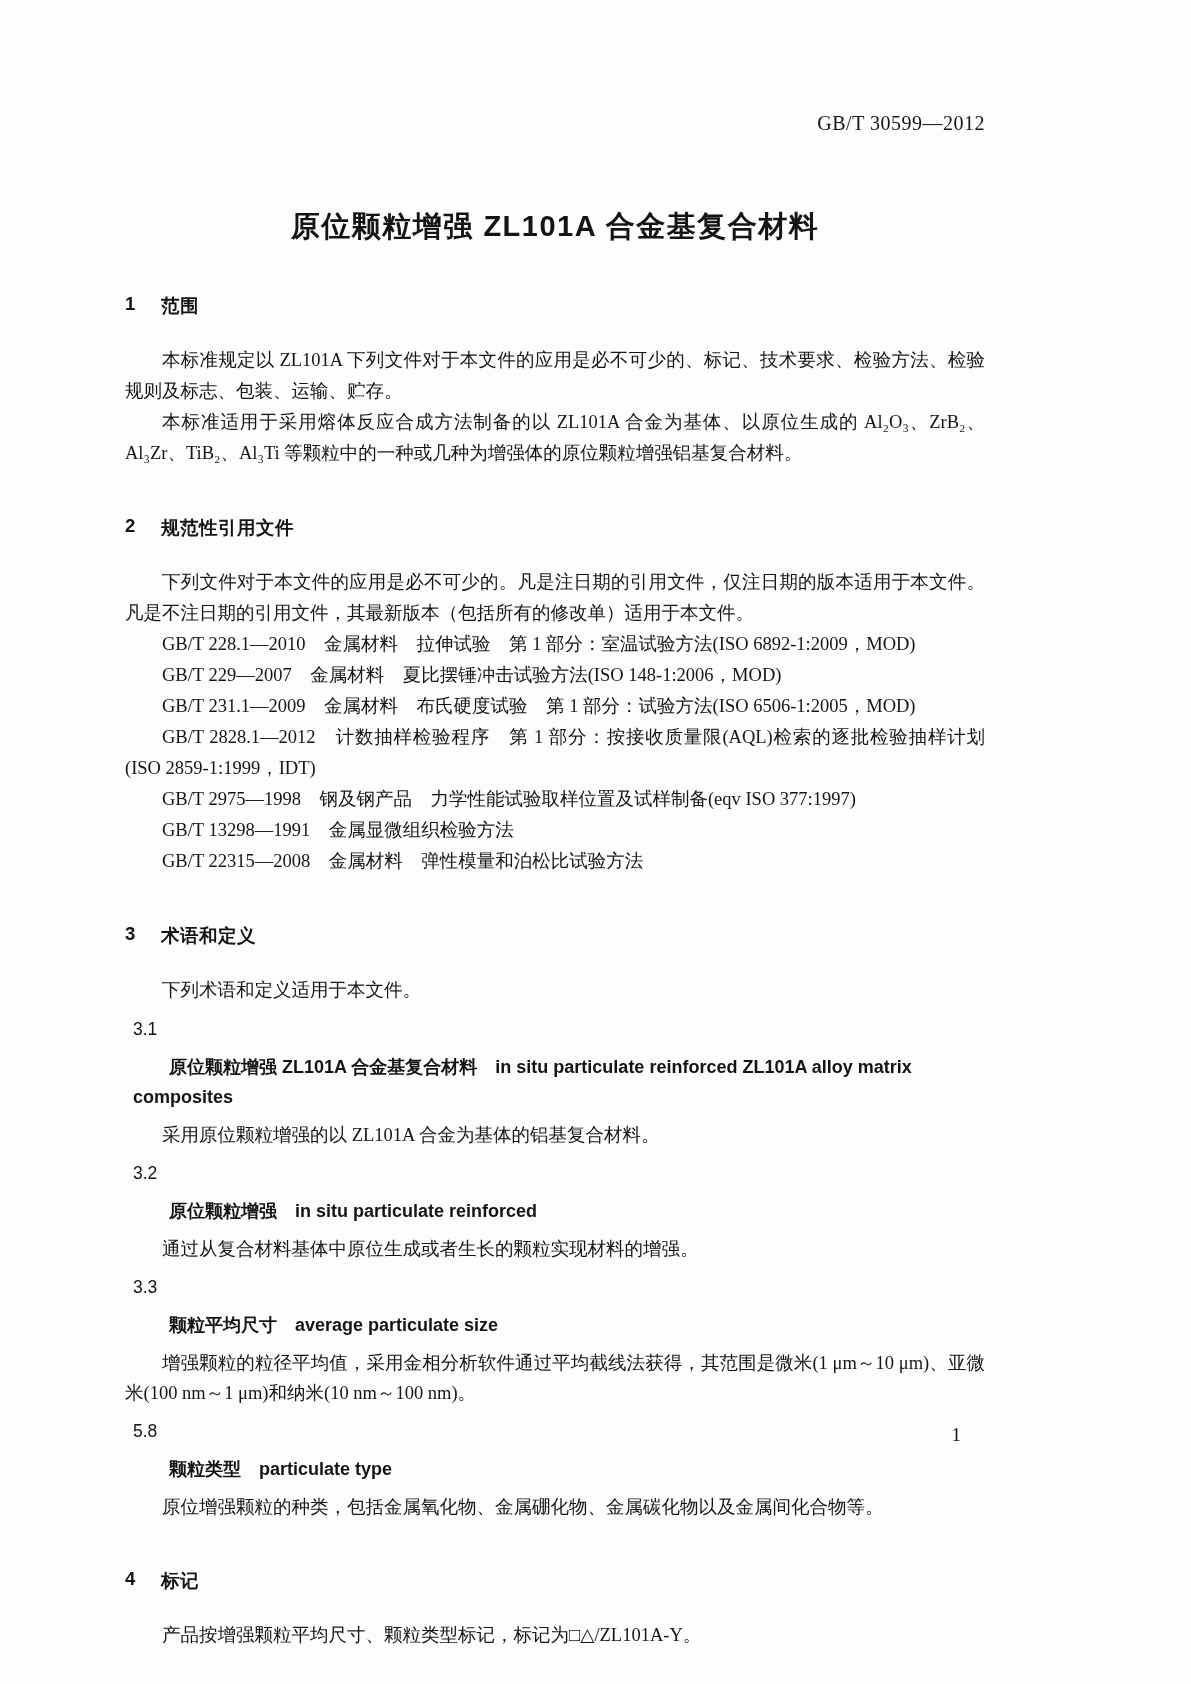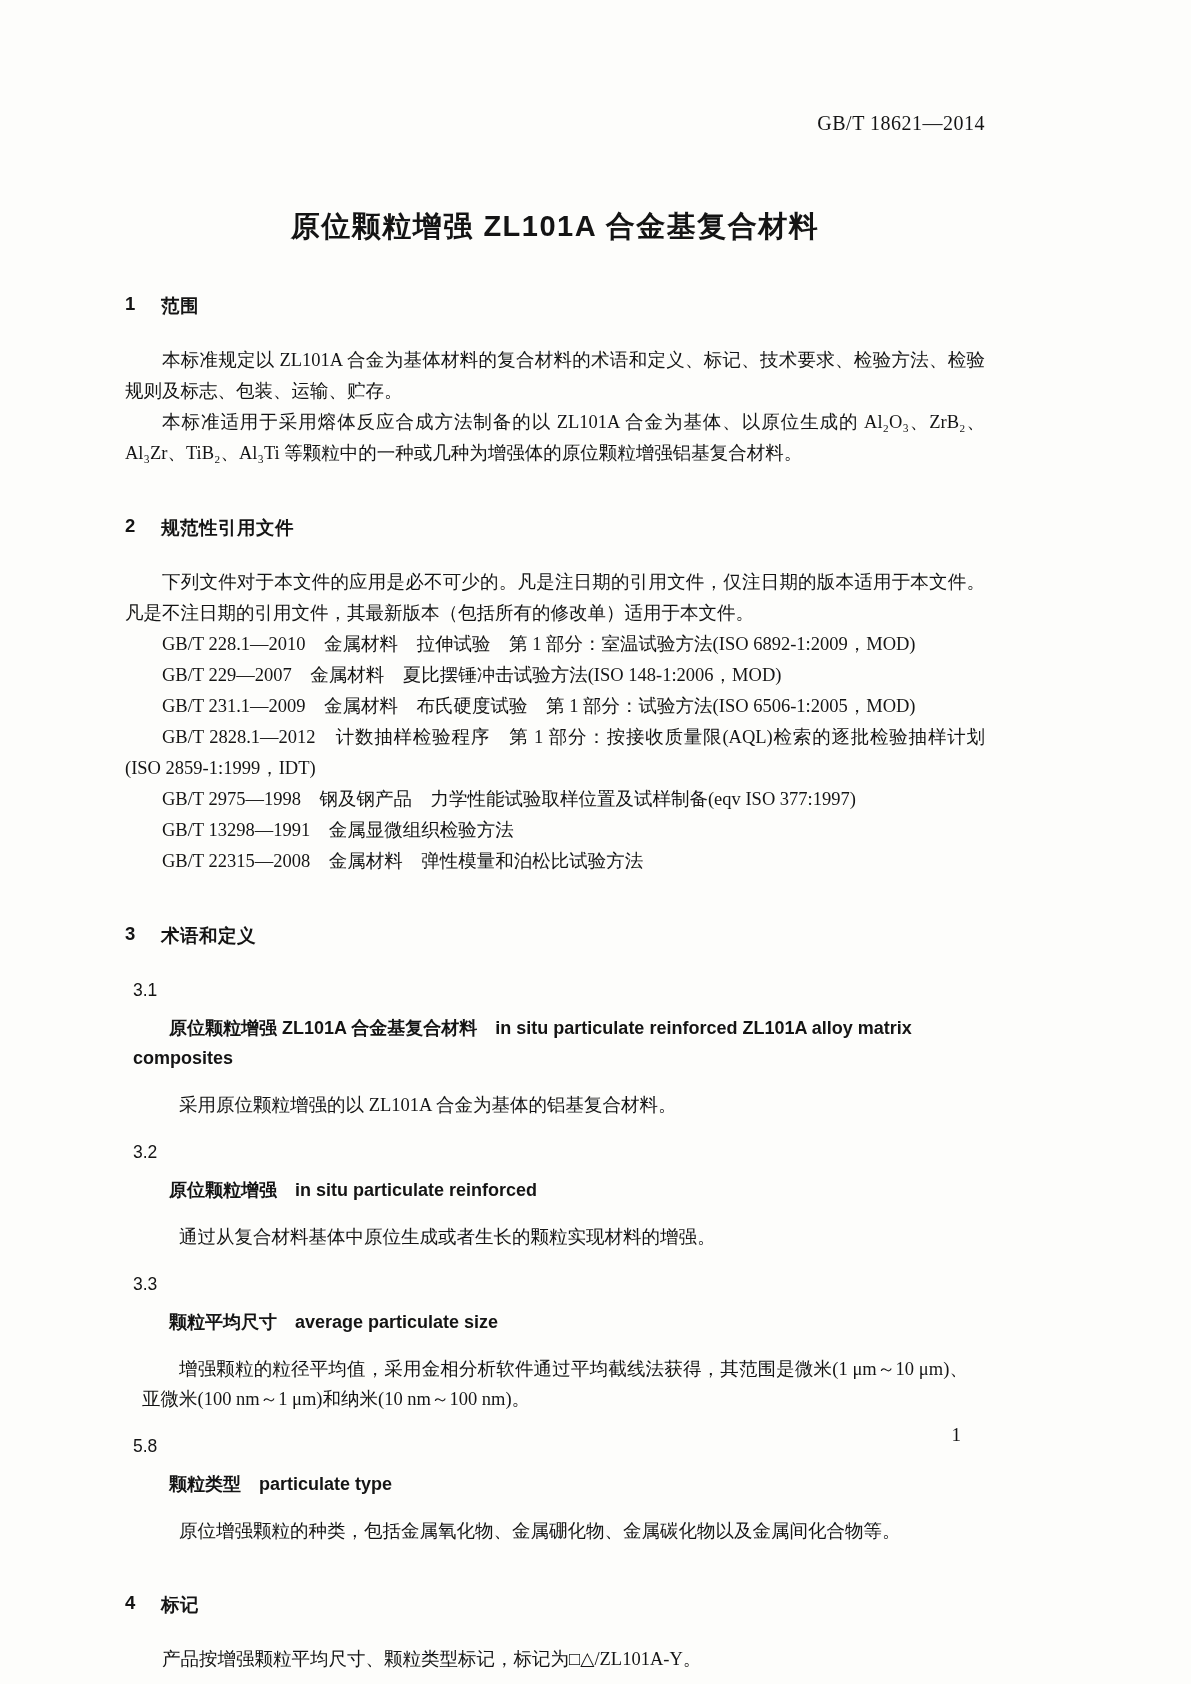--- a/index.html
+++ b/index.html
@@ -54,48 +54,48 @@
   }
   .term-title {
     margin: 8px;
     font-size: 18px;
     line-height: 30px;
     text-indent: 2em;
     font-weight: bold;
     font-family: "Liberation Sans", "DejaVu Sans", sans-serif;
   }
   .term-def {
-    margin: 17px;
+    margin: 0;
     font-size: 18.5px;
     line-height: 30px;
     text-indent: 2em;
     text-align: justify;
   }
   .page-number {
     position: absolute;
     top: 1424px;
     right: 230px;
     font-size: 19px;
   }
 </style>
 </head>
 <body>
 
 <div class="page">
 
-  <div class="doc-number">GB/T 18621—2014</div>
+  <div class="doc-number">GB/T 30599—2012</div>
 
   <h1 class="doc-title">原位颗粒增强 ZL101A 合金基复合材料</h1>
 
   <section>
     <div class="sec-heading">
       <span class="sec-num">1</span>
       <span class="sec-label">范围</span>
     </div>
-    <p class="para">本标准规定以 ZL101A 合金为基体材料的复合材料的术语和定义、标记、技术要求、检验方法、检验规则及标志、包装、运输、贮存。</p>
+    <p class="para">本标准规定以 ZL101A 下列文件对于本文件的应用是必不可少的、标记、技术要求、检验方法、检验规则及标志、包装、运输、贮存。</p>
     <p class="para">本标准适用于采用熔体反应合成方法制备的以 ZL101A 合金为基体、以原位生成的 Al₂O₃、ZrB₂、Al₃Zr、TiB₂、Al₃Ti 等颗粒中的一种或几种为增强体的原位颗粒增强铝基复合材料。</p>
   </section>
 
   <section>
     <div class="sec-heading">
       <span class="sec-num">2</span>
       <span class="sec-label">规范性引用文件</span>
     </div>
     <p class="para">下列文件对于本文件的应用是必不可少的。凡是注日期的引用文件，仅注日期的版本适用于本文件。凡是不注日期的引用文件，其最新版本（包括所有的修改单）适用于本文件。</p>
     <p class="para">GB/T 228.1—2010　金属材料　拉伸试验　第 1 部分：室温试验方法(ISO 6892-1:2009，MOD)</p>
@@ -105,20 +105,21 @@
     <p class="para">GB/T 2975—1998　钢及钢产品　力学性能试验取样位置及试样制备(eqv ISO 377:1997)</p>
     <p class="para">GB/T 13298—1991　金属显微组织检验方法</p>
     <p class="para">GB/T 22315—2008　金属材料　弹性模量和泊松比试验方法</p>
   </section>
 
   <section>
     <div class="sec-heading">
       <span class="sec-num">3</span>
       <span class="sec-label">术语和定义</span>
     </div>
+    <p class="para">下列术语和定义适用于本文件。</p>
 
     <div class="term">
       <p class="term-num">3.1</p>
       <p class="term-title">原位颗粒增强 ZL101A 合金基复合材料　in situ particulate reinforced ZL101A alloy matrix composites</p>
       <p class="term-def">采用原位颗粒增强的以 ZL101A 合金为基体的铝基复合材料。</p>
     </div>
 
     <div class="term">
       <p class="term-num">3.2</p>
       <p class="term-title">原位颗粒增强　in situ particulate reinforced</p>

